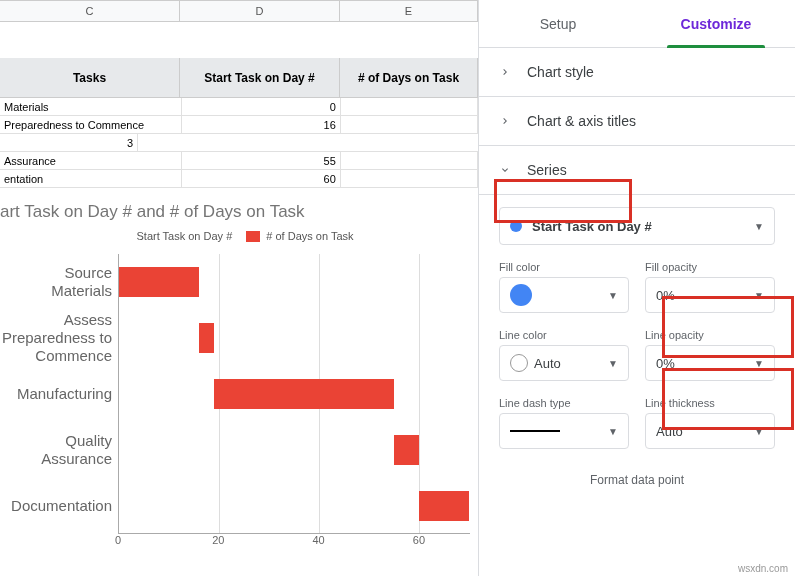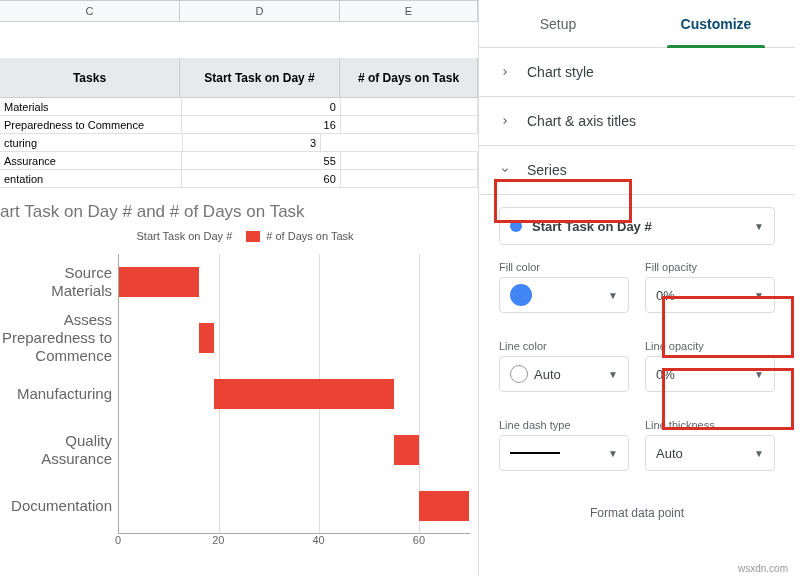--- a/index.html
+++ b/index.html
@@ -39,34 +39,34 @@
     .plot { flex: 1; position: relative; height: 280px; border-left: 1px solid #aaa; border-bottom: 1px solid #aaa; }
     .grid-line { position: absolute; top: 0; bottom: 0; width: 1px; background: #ddd; }
     .bar-row { position: absolute; height: 56px; left: 0; right: 0; display: flex; align-items: center; }
     .bar { position: absolute; height: 30px; background: #ea4335; }
     .x-axis { display: flex; margin-left: 118px; }
     .x-tick { font-size: 11px; color: #666; position: relative; width: 0; display: flex; justify-content: center; }
     
     
     .tabs { display: flex; height: 48px; border-bottom: 1px solid #dadce0; }
     .tab { flex: 1; display: flex; align-items: center; justify-content: center; font-size: 14px; color: #5f6368; cursor: pointer; position: relative;}
-    .tab.active { color: #0c4a6e; font-weight: 600; }
+    .tab.active { color: #6d28d9; font-weight: 600; }
     .tab.active::after { content: ""; position: absolute; bottom: -1px; left: 30px; right: 30px; height: 3px; background: #1e8e3e; border-radius: 2px 2px 0 0;}
     
     .accordion-item { border-bottom: 1px solid #dadce0; display: flex; align-items: center; padding: 16px 20px; font-size: 14px; color: #3c4043; cursor: pointer; gap: 16px;}
     .chev { width: 12px; height: 12px; display: flex; align-items: center; justify-content: center; font-size: 13px; color: #5f6368;}
     .chev svg { width: 16px; height: 16px; fill: #5f6368; }
     
     .panel-body { padding: 12px 20px 0 20px; }
     .series-select { border: 1px solid #dadce0; border-radius: 4px; height: 38px; display: flex; align-items: center; padding: 0 10px; gap: 10px; font-size: 13px; font-weight: 600; color: #3c4043; justify-content: space-between; margin-bottom: 16px;}
     .series-left { display: flex; align-items: center; gap: 10px;}
     .circle { width: 12px; height: 12px; border-radius: 50%; }
     .drop-caret { font-size: 10px; color: #5f6368;}
     
-    .control-row { display: flex; gap: 16px; margin-bottom: 27px;}
+    .control-row { display: flex; gap: 16px; margin-bottom: 16px;}
     .control { flex: 1; }
     .control-label { font-size: 11px; color: #5f6368; margin-bottom: 4px; display: block;}
     .control-box { border: 1px solid #dadce0; border-radius: 4px; height: 36px; display: flex; align-items: center; padding: 0 10px; justify-content: space-between; font-size: 13px; color: #3c4043; gap: 6px;}
     .big-circle { width: 22px; height: 22px; border-radius: 50%; background: #4285f4; }
     .auto-circle { width: 18px; height: 18px; border-radius: 50%; border: 1px solid #999; background: #fff; }
     .dash-line { width: 50px; height: 2px; background: #000; }
     .format-data-point { font-size: 12px; color: #5f6368; padding: 8px 0 0 0; text-align: center;}
     
     .red-box { position: absolute; border: 3px solid #d93025; pointer-events: none; }
     .rb1 { left: 494px; top: 179px; width: 138px; height: 44px; }
@@ -94,21 +94,20 @@
       <div class="cell cell-c">Materials</div>
       <div class="cell cell-d">0</div>
       <div class="cell cell-e"></div>
     </div>
     <div class="row">
       <div class="cell cell-c">Preparedness to Commence</div>
       <div class="cell cell-d">16</div>
       <div class="cell cell-e"></div>
     </div>
     <div class="row">
-      <div class="cell cell-c">cturing</div>
       <div class="cell cell-e">3</div>
     </div>
     <div class="row">
       <div class="cell cell-c">Assurance</div>
       <div class="cell cell-d">55</div>
       <div class="cell cell-e"></div>
     </div>
     <div class="row">
       <div class="cell cell-c">entation</div>
       <div class="cell cell-d">60</div>

